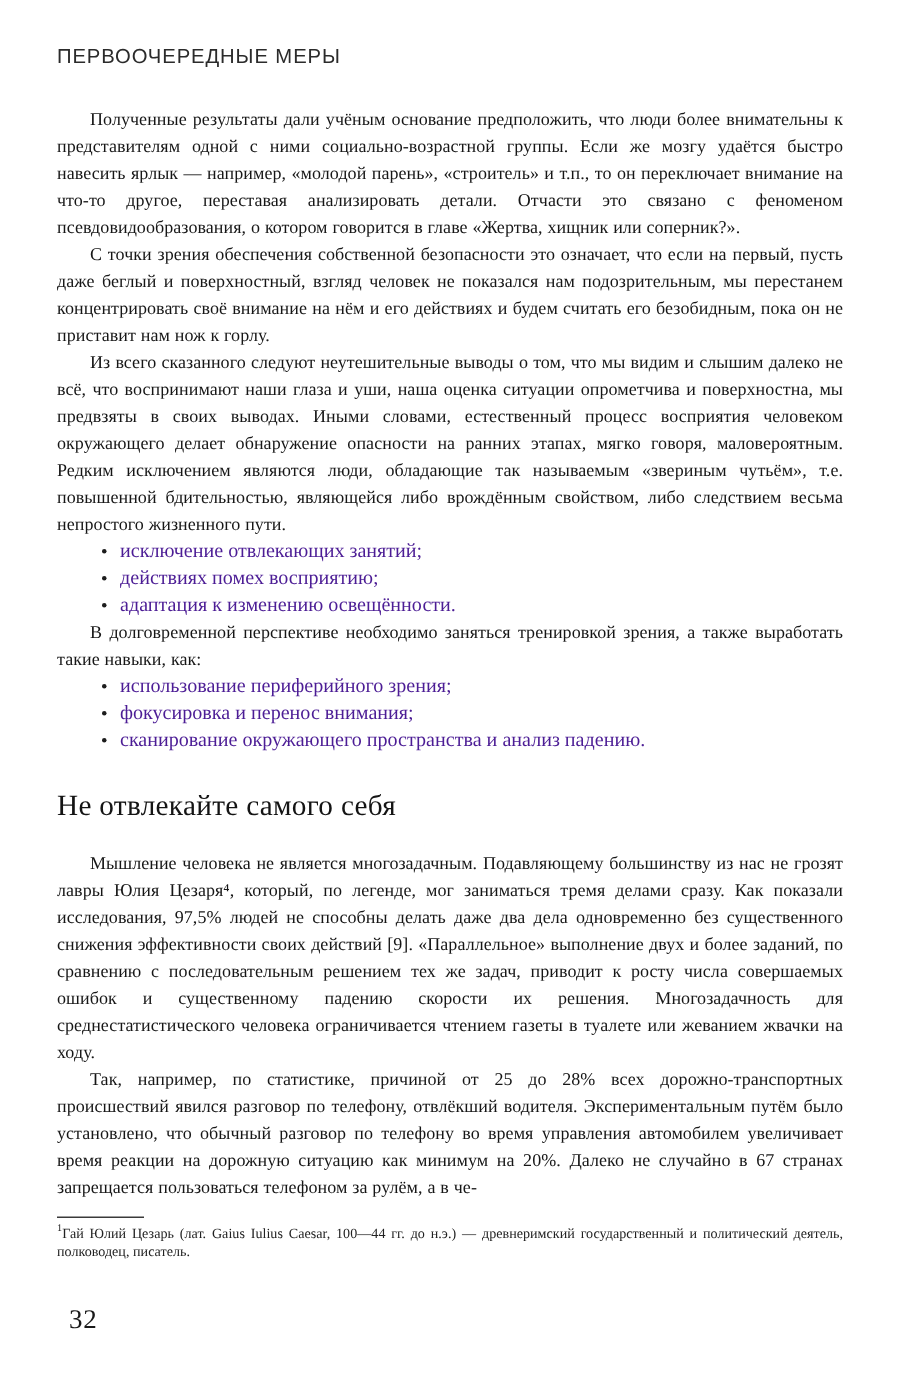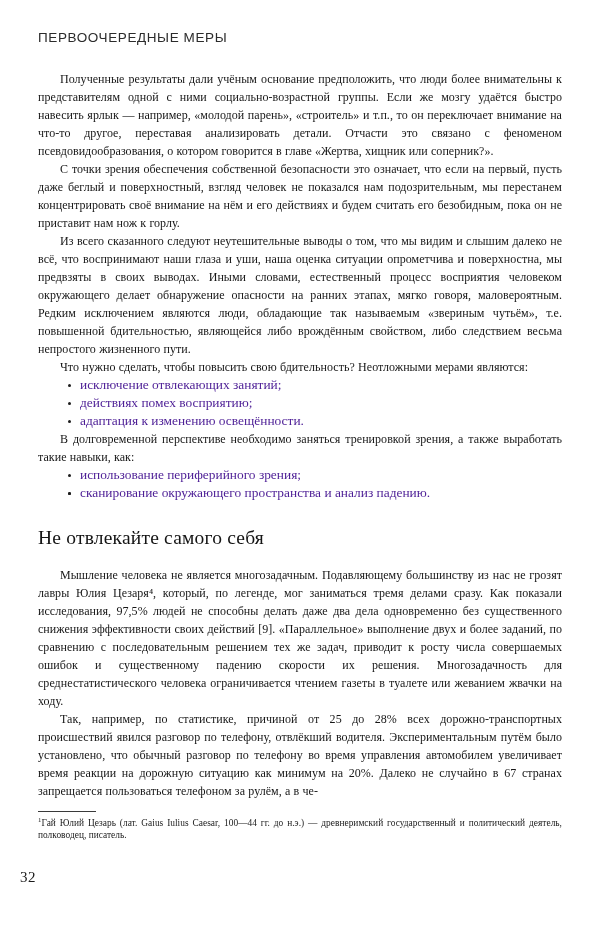--- a/index.html
+++ b/index.html
@@ -102,40 +102,39 @@
     color: #212121;
     letter-spacing: 0.02px;
   }
   sup.fn-marker {
     font-size: 6.8px;
     vertical-align: super;
     line-height: 0;
   }
   .page-number {
     position: absolute;
-    left: 20px;
+    left: 46px;
     top: 869px;
-    font-size: 15px;
+    font-size: 18px;
     color: #1a1a1a;
     letter-spacing: 0.5px;
   }
 </style>
 </head>
 <body>
 
 <div class="page">
 
   <div class="running-header">ПЕРВООЧЕРЕДНЫЕ МЕРЫ</div>
 
   <div class="content">
 
     <p class="body">Полученные результаты дали учёным основание предположить, что люди более внимательны к представителям одной с ними социально-возрастной группы. Если же мозгу удаётся быстро навесить ярлык — например, «молодой парень», «строитель» и т.п., то он переключает внимание на что-то другое, переставая анализировать детали. Отчасти это связано с феноменом псевдовидообразования, о котором говорится в главе «Жертва, хищник или соперник?».</p>
     <p class="body">С точки зрения обеспечения собственной безопасности это означает, что если на первый, пусть даже беглый и поверхностный, взгляд человек не показался нам подозрительным, мы перестанем концентрировать своё внимание на нём и его действиях и будем считать его безобидным, пока он не приставит нам нож к горлу.</p>
     <p class="body">Из всего сказанного следуют неутешительные выводы о том, что мы видим и слышим далеко не всё, что воспринимают наши глаза и уши, наша оценка ситуации опрометчива и поверхностна, мы предвзяты в своих выводах. Иными словами, естественный процесс восприятия человеком окружающего делает обнаружение опасности на ранних этапах, мягко говоря, маловероятным. Редким исключением являются люди, обладающие так называемым «звериным чутьём», т.е. повышенной бдительностью, являющейся либо врождённым свойством, либо следствием весьма непростого жизненного пути.</p>
-    <p class="body">Что нужно сделать, чтобы повысить свою бдительность? Неотложными мерами являются:</p>
 
     <ul class="bullets">
       <li>
         <span class="dot"></span>
         <span>исключение отвлекающих занятий;</span>
       </li>
       <li>
         <span class="dot"></span>
         <span>действиях помех восприятию;</span>
       </li>
@@ -147,20 +146,21 @@
 
     <p class="body">В долговременной перспективе необходимо заняться тренировкой зрения, а также выработать такие навыки, как:</p>
 
     <ul class="bullets">
       <li>
         <span class="dot"></span>
         <span>использование периферийного зрения;</span>
       </li>
       <li>
         <span class="dot"></span>
+        <span>фокусировка и перенос внимания;</span>
       </li>
       <li>
         <span class="dot"></span>
         <span>сканирование окружающего пространства и анализ падению.</span>
       </li>
     </ul>
 
     <div class="spacer-lg"></div>
 
     <h2 class="section-title">Не отвлекайте самого себя</h2>

